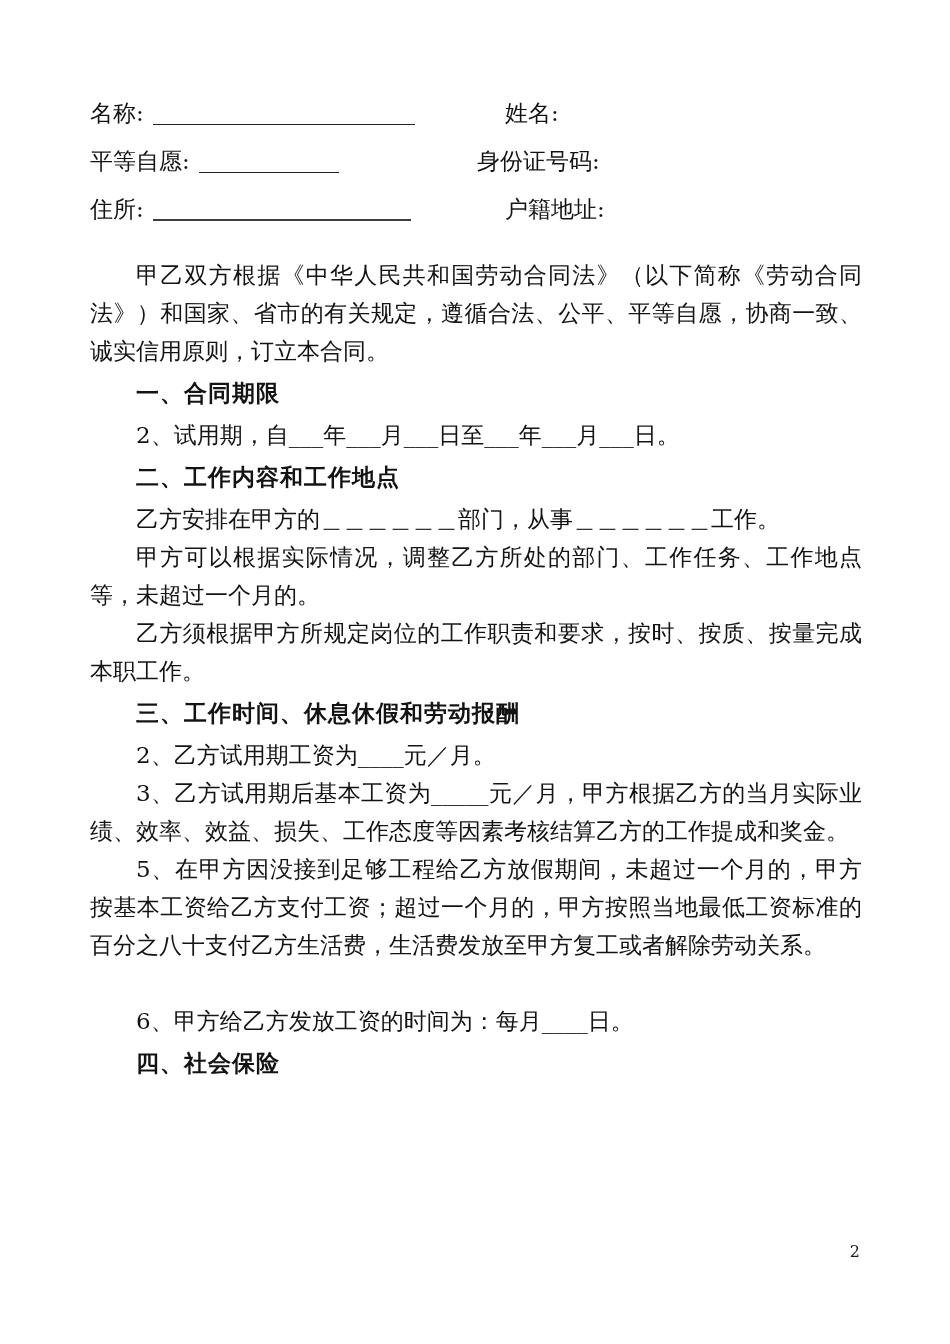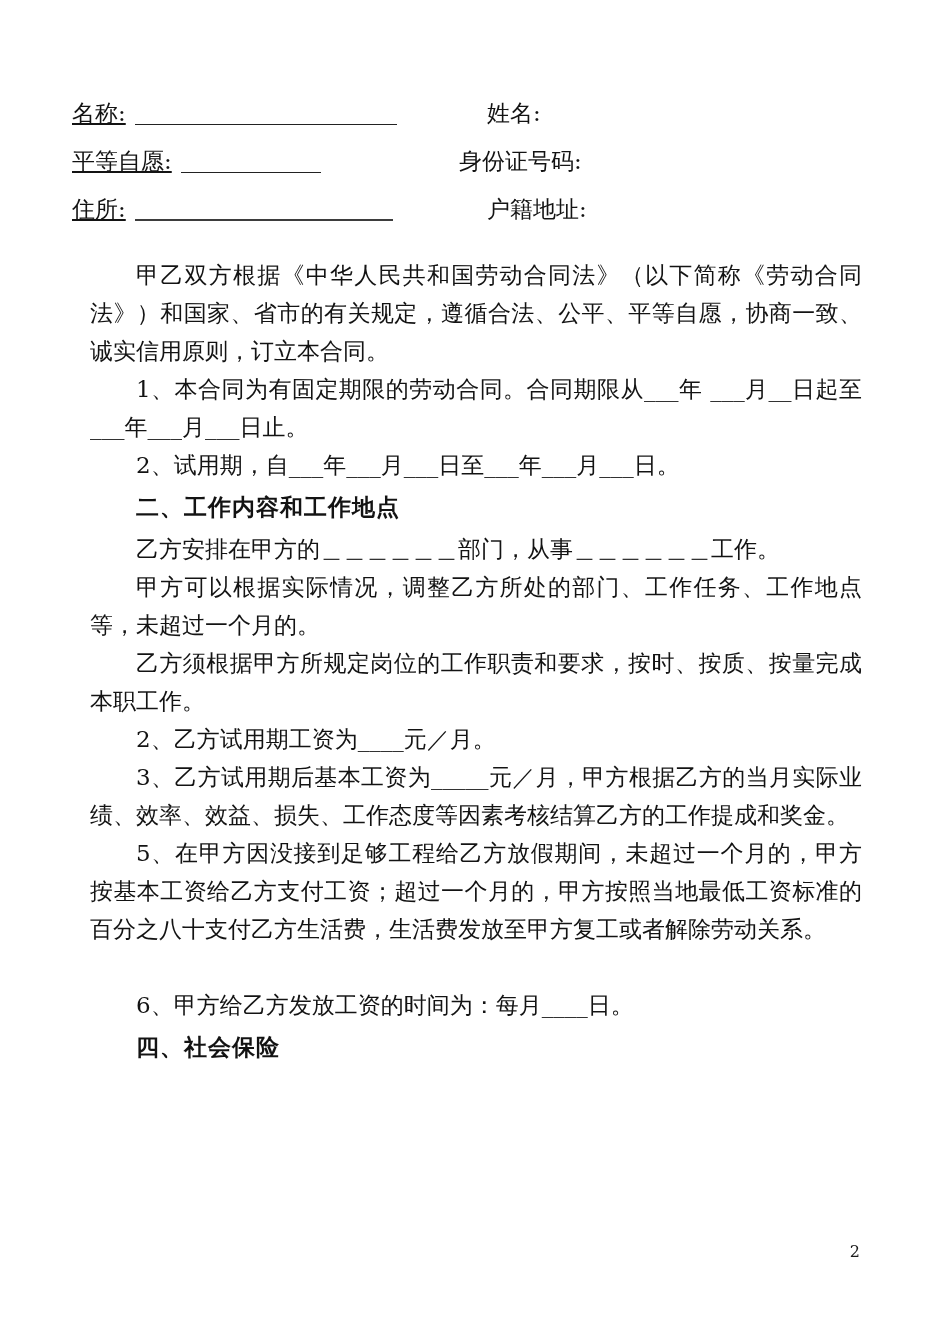--- a/index.html
+++ b/index.html
@@ -10,23 +10,22 @@
     background: #ffffff;
     color: #131313;
     font-family: "DejaVu Serif", "Liberation Serif", serif;
     font-size: 23px;
     overflow: hidden;
   }
   
   .party-fields {
     position: absolute;
     top: 96px;
-    left: 72px;
+    left: 90px;
     right: 88px;
-    text-decoration: underline;
   }
   .field-row {
     position: relative;
     height: 48px;
     line-height: 34px;
     white-space: nowrap;
   }
   .blank {
     display: inline-block;
     border-bottom: 1.5px solid #222;
@@ -84,26 +83,27 @@
       <span class="f-right r-near">身份证号码:</span>
     </div>
     <div class="field-row">
       <span>住所:</span><span class="blank blank-long2"></span>
       <span class="f-right r-far">户籍地址:</span>
     </div>
   </div>
 
   <div class="doc-body" id="doc-body">
       <div class="block paragraph">甲乙双方根据《中华人民共和国劳动合同法》（以下简称《劳动合同法》）和国家、省市的有关规定，遵循合法、公平、平等自愿，协商一致、诚实信用原则，订立本合同。</div>
-      <div class="block paragraph">1、本合同为有固定期限的劳动合同。合同期限从___年  ___月__日起至___年___月___日止。</div>
+      <div class="block heading">一、合同期限</div>
       <div class="block paragraph">2、试用期，自___年___月___日至___年___月___日。</div>
       <div class="block heading">二、工作内容和工作地点</div>
       <div class="block paragraph">乙方安排在甲方的＿＿＿＿＿＿部门，从事＿＿＿＿＿＿工作。</div>
       <div class="block paragraph">甲方可以根据实际情况，调整乙方所处的部门、工作任务、工作地点等，未超过一个月的。</div>
       <div class="block paragraph">乙方须根据甲方所规定岗位的工作职责和要求，按时、按质、按量完成本职工作。</div>
+      <div class="block heading">三、工作时间、休息休假和劳动报酬</div>
       <div class="block paragraph">2、乙方试用期工资为____元／月。</div>
       <div class="block paragraph">3、乙方试用期后基本工资为_____元／月，甲方根据乙方的当月实际业绩、效率、效益、损失、工作态度等因素考核结算乙方的工作提成和奖金。</div>
       <div class="block paragraph">5、在甲方因没接到足够工程给乙方放假期间，未超过一个月的，甲方按基本工资给乙方支付工资；超过一个月的，甲方按照当地最低工资标准的百分之八十支付乙方生活费，生活费发放至甲方复工或者解除劳动关系。</div>
       <div class="block spacer"></div>
       <div class="block paragraph">6、甲方给乙方发放工资的时间为：每月____日。</div>
       <div class="block heading">四、社会保险</div>
     </div>
 
   <div class="page-num">2</div>
 

